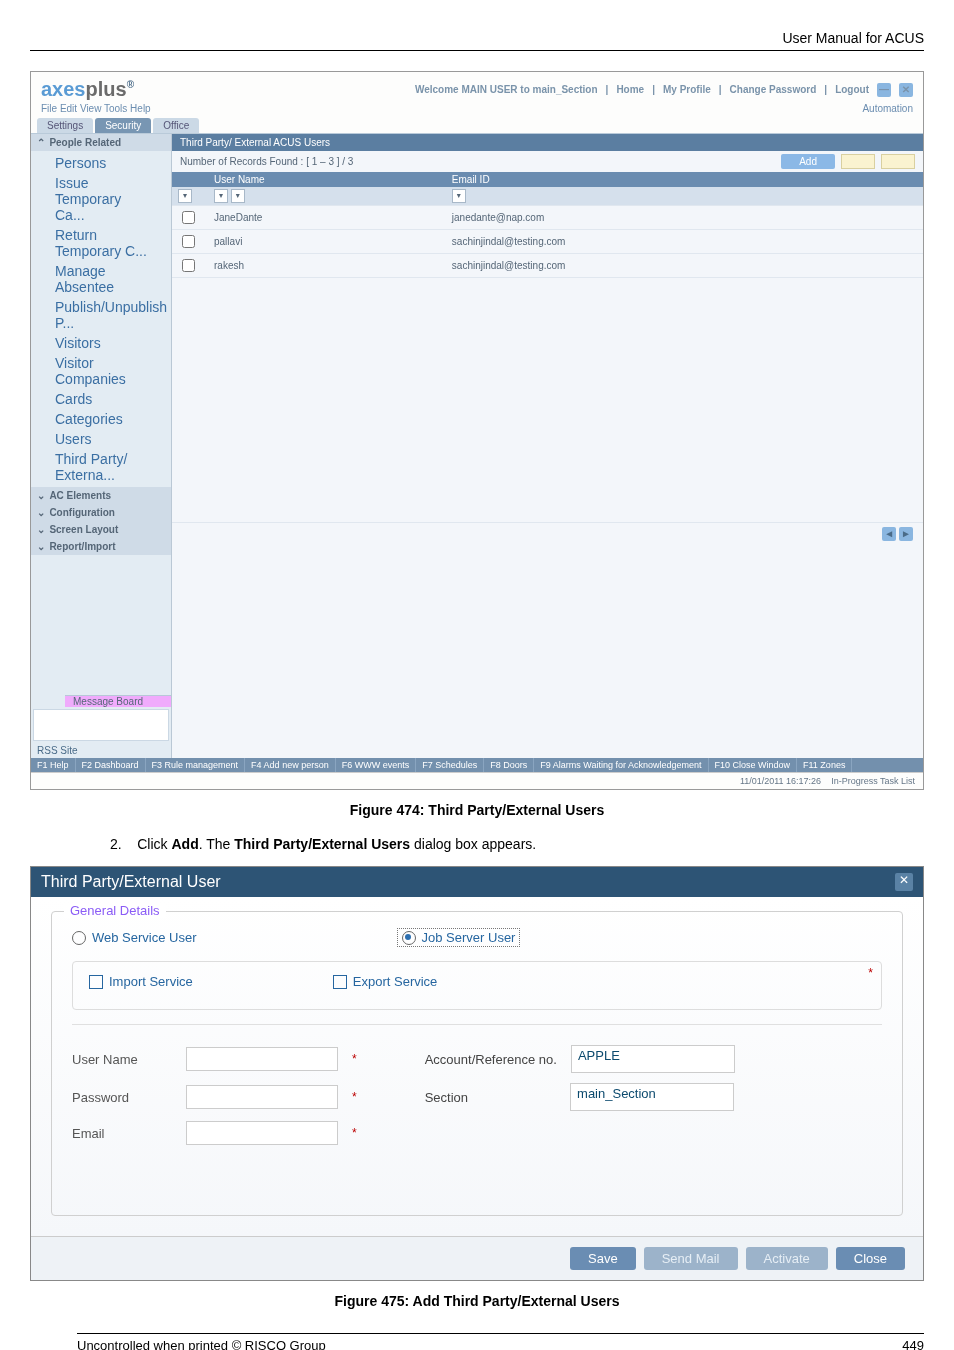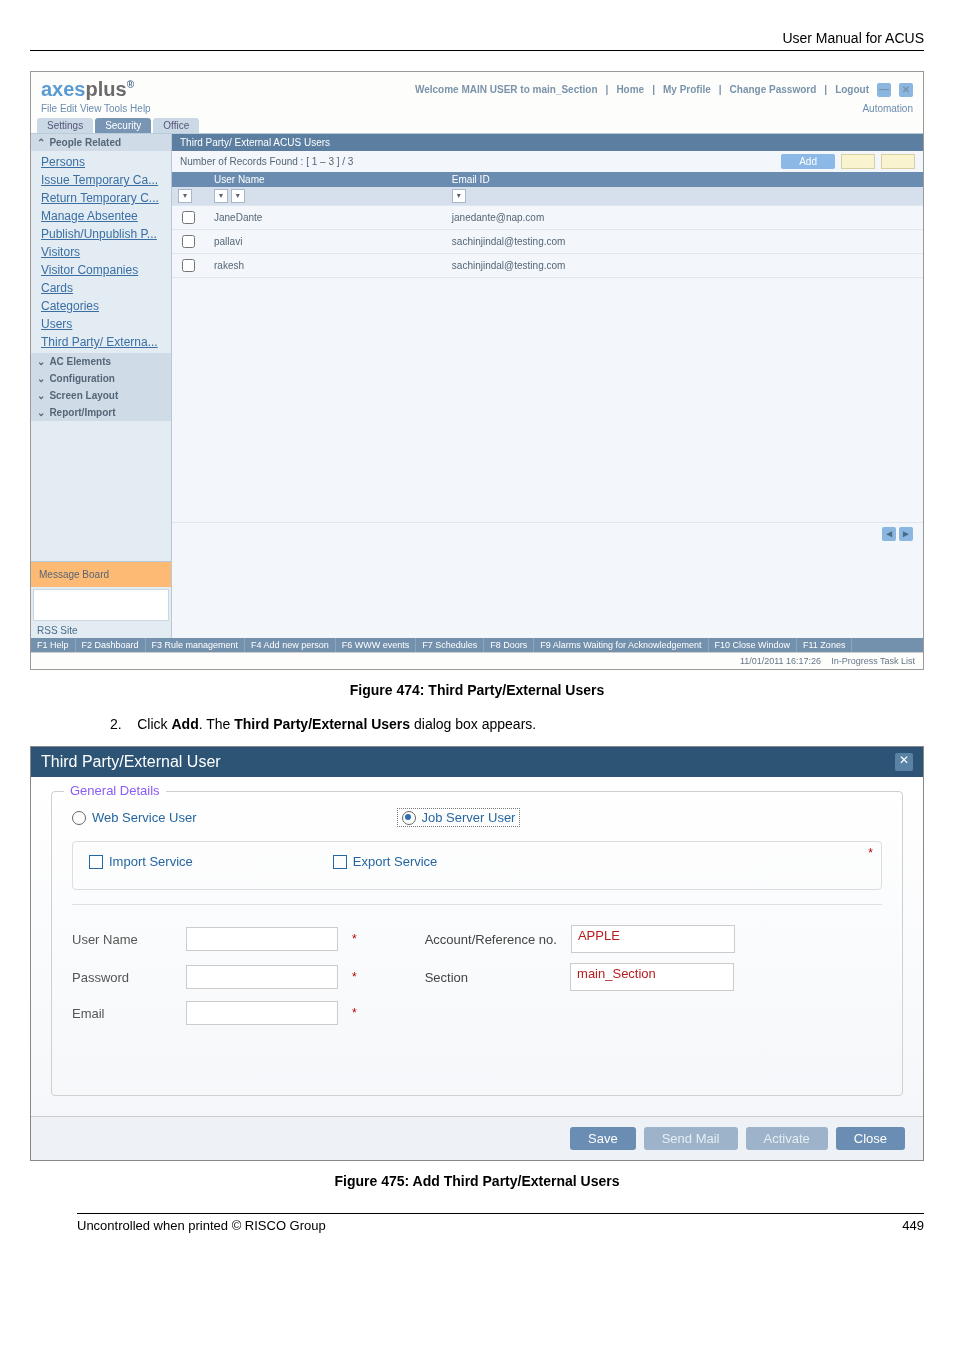--- a/index.html
+++ b/index.html
@@ -42,32 +42,32 @@
     align-items: center;
   }
   .ss1-menu { padding: 0 10px 4px; color:#6b8db0; display:flex; justify-content:space-between;gap:24px;}
   .ss1-tabs { display: flex; gap: 2px; padding: 0 6px; }
   .ss1-tab { background:#cbd9e6; padding: 2px 10px; color:#557; border-radius:3px 3px 0 0;}
   .ss1-tab.active { background:#7896b3; color:#fff;}
   .ss1-body { display: flex; border-top:1px solid #b9cad9;}
   .ss1-sidebar { width: 140px; background:#e3ecf3; border-right:1px solid #bac8d5;}
   .ss1-sidehdr { background:#cfdbe7; padding:3px 6px; color:#567; font-weight:bold; display:flex; gap:4px;}
   .ss1-sidelist { padding: 2px 0;}
-  .ss1-sideitem { padding:2px 10px; color:#3b6fa3; text-decoration:underline; font-size:12px;}
+  .ss1-sideitem { padding:2px 24px; color:#3b6fa3; font-size:14px;}
   .ss1-main { flex:1; background:#f3f6fa;}
   .ss1-panelhdr { background:#5b7ea1; color:#fff; padding:3px 8px; font-size:10px;}
   .ss1-subhdr { padding:3px 8px; color:#567; display:flex; justify-content:space-between; align-items:center;}
   .ss1-addbtn { background:#8bb8e6; color:#fff; padding:2px 18px; border-radius:2px; font-size:10px;}
   .ss1-yellowbtn { background:#faf3d0; padding:2px 16px; border:1px solid #d9d0a0; font-size:10px;}
   .ss1-table { width:100%; border-collapse:collapse;}
   .ss1-table th { background:#6a8cb0; color:#fff; font-weight:normal; text-align:left; padding:2px 6px; font-size:10px;}
   .ss1-table td { border-bottom:1px solid #e0e7ef; padding:2px 6px; color:#567; font-size:10px;}
   .ss1-filterrow td { background:#d5e0ec;}
   .filterbox { background:#fff; border:1px solid #a8b8c8; width:12px; height:12px; display:inline-block; text-align:center; line-height:12px; font-size:8px;}
-  .ss1-msgboard { background:#fdba74; padding:7px 8px; border-top:1px solid #b8c8d8; color:#567;}
+  .ss1-msgboard { background:#f0abfc; padding:0 8px; border-top:1px solid #b8c8d8; color:#567;margin-left:34px;}
   .ss1-statusbar { display:flex; background:#7390ad; color:#fff; font-size:9px;}
   .ss1-statusbar span { padding:2px 6px; border-right:1px solid #8aa5c0;}
   .ss1-footer { display:flex; justify-content:flex-end; gap:10px; padding:3px 8px; font-size:9px; color:#678; border-top:1px solid #ccc;}
   .caption { text-align:center; font-weight:bold; font-size:14px; margin:12px 0 18px;}
   .instruction { margin:0 0 14px 80px; font-size:14px;}
   .dialog {
     border:1px solid #888; background:#fff; font-size:13px; color:#444;
   }
   .dlg-title { background:#2d5475; color:#fff; padding:6px 10px; font-size:16px; display:flex; justify-content:space-between;}
   .dlg-close { background:#5a82a5; width:18px; height:18px; text-align:center; border-radius:2px; font-size:12px;}
@@ -79,21 +79,21 @@
   .radio-selected { border:1px dotted #777; padding:1px 4px;}
   .circle { width:12px; height:12px; border:1px solid #666; border-radius:50%; display:inline-block; position:relative;}
   .circle.filled::after { content:""; width:6px; height:6px; background:#2d6fb0; border-radius:50%; position:absolute; top:2px; left:2px;}
   .chk { width:12px; height:12px; border:1px solid #2666a0; display:inline-block;}
   .chk-row { display:flex; gap:140px; margin-bottom:8px;}
   .chk-opt { display:flex; gap:6px; align-items:center; color:#2666a0;}
   .star { color:#b00; font-size:12px;}
   .form-row { display:flex; align-items:center; margin:10px 0; gap:14px;}
   .form-label { width:100px; color:#555;}
   .form-input { border:1px solid #ccc; height:22px; width:150px; background:#fff;}
-  .form-input.filled { padding:2px 6px; color:#b91c1c;}
+  .form-input.filled { padding:2px 6px; color:#0c4a6e;}
   .dlg-buttons { display:flex; justify-content:flex-end; gap:8px; padding:10px 18px; background:#eef2f6; border-top:1px solid #ccc;}
   .dlg-btn { background:#6a8db3; color:#fff; padding:4px 18px; border-radius:3px; font-size:13px;}
   .dlg-btn.disabled { background:#9cb3ca; color:#e6eef5;}
   .page-footer { display:flex; justify-content:space-between; border-top:1px solid #000; margin-top:24px; padding-top:4px; font-size:13px;margin-left:47px;}
   .win-ico { display:inline-block; width:14px; height:14px; background:#8ab6e0; border-radius:2px; text-align:center; line-height:14px; font-size:10px;}
 </style>
 </head>
 <body>
 
 <div class="page-header">User Manual for ACUS</div>

